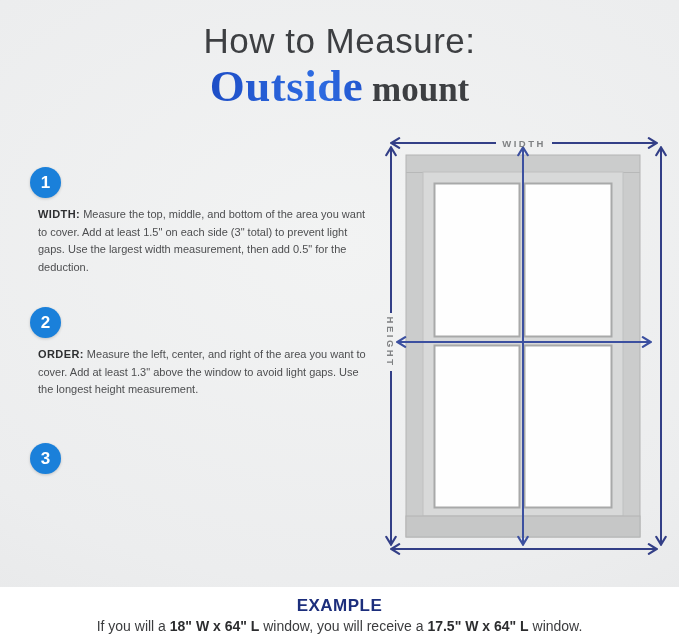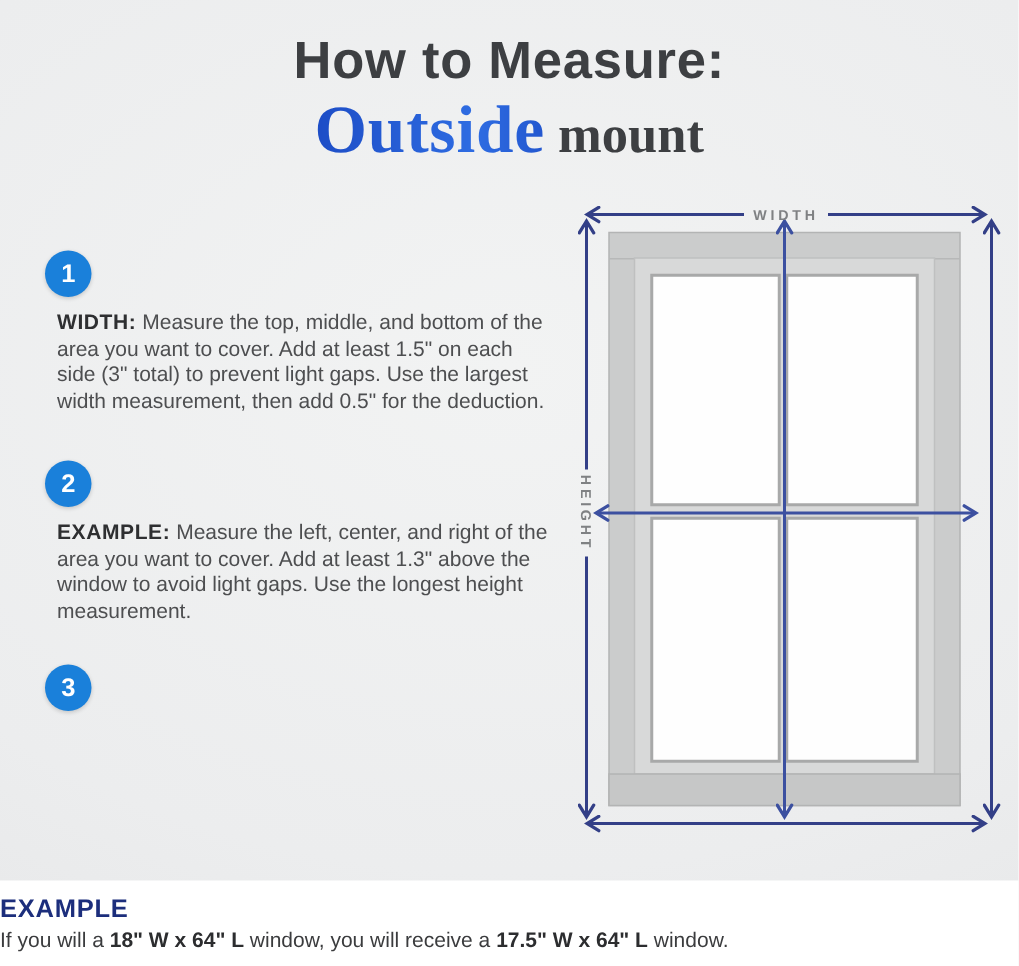--- a/index.html
+++ b/index.html
@@ -7,21 +7,21 @@
   body { font-family:"Liberation Sans","DejaVu Sans",sans-serif; overflow:hidden; }
 
   .page {
     position:relative; width:679px; height:644px;
     background: radial-gradient(ellipse 130% 95% at 50% 38%, #f2f3f3 0%, #ecedee 55%, #e2e3e4 100%);
   }
 
   
   .header { position:absolute; top:22px; left:0; width:100%; text-align:center; }
   .title-line1 {
-    font-size:35px; font-weight:700; color:#3d3f42; letter-spacing:0.5px; line-height:1.1;
+    font-size:35px; font-weight:400; color:#3d3f42; letter-spacing:0.5px; line-height:1.1;
   }
   .title-line2 { font-size:35px; font-weight:600; color:#3d3f42; line-height:1.15;font-family:Liberation Serif, serif; }
   .title-highlight {
     font-size:45px; font-weight:800; letter-spacing:0.5px;
     background:linear-gradient(90deg,#1d4dc6 0%,#2e6ce2 70%,#2357cf 100%);
     -webkit-background-clip:text; background-clip:text; color:transparent;
   }
 
   
   .step { position:absolute; left:30px; width:338px; }
@@ -30,36 +30,36 @@
   .step-3 { top:443px; }
   .step-circle {
     width:31px; height:31px; border-radius:50%;
     background:#1a80da; color:#ffffff;
     display:flex; align-items:center; justify-content:center;
     font-size:17px; font-weight:700;
     box-shadow:0 1px 3px rgba(0,0,0,0.18);
   }
   .step-text {
     margin:8px 0 0 8px; width:330px;
-    font-size:14px; line-height:17.5px; color:#4d4e50;
+    font-size:11px; line-height:17.5px; color:#4d4e50;
   }
   .step-text b { color:#2e2f31; font-weight:700; letter-spacing:0.4px; }
 
   
   .diagram { position:absolute; left:375px; top:128px; width:300px; height:442px; }
   .diagram svg { display:block; }
   .dim-label {
     font-family:"Liberation Sans","DejaVu Sans",sans-serif;
     font-size:9.5px; font-weight:600; letter-spacing:2.5px; fill:#7f8183;
   }
 
   
   .example-band {
     position:absolute; left:0; top:587px; width:679px; height:57px;
-    background:#ffffff; 
+    background:#ffffff; text-align:center;
   }
   .example-heading {
     margin-top:9px; font-size:17px; font-weight:700; color:#1c2e7c; letter-spacing:0.5px;
   }
   .example-line { margin-top:2px; font-size:14px; color:#3b3c3e; }
   .example-line b { color:#2c2d2f; font-weight:700; }
 </style>
 </head>
 <body>
 
@@ -70,21 +70,21 @@
     <div class="title-line2"><span class="title-highlight">Outside</span><span> mount</span></div>
   </div>
 
   <div class="step step-1">
     <div class="step-circle">1</div>
     <p class="step-text"><b>WIDTH:</b><span> Measure the top, middle, and bottom of the area you want to cover. Add at least 1.5" on each side (3" total) to prevent light gaps. Use the largest width measurement, then add 0.5" for the deduction.</span></p>
   </div>
 
   <div class="step step-2">
     <div class="step-circle">2</div>
-    <p class="step-text"><b>EXAMPLE:</b><span> Measure the left, center, and right of the area you want to cover. Add at least 1.3" above the window to avoid light gaps. Use the longest height measurement.</span></p>
+    <p class="step-text"><b>ORDER:</b><span> Measure the left, center, and right of the area you want to cover. Add at least 1.3" above the window to avoid light gaps. Use the longest height measurement.</span></p>
   </div>
 
   <div class="step step-3">
     <div class="step-circle">3</div>
   </div>
 
   <div class="diagram">
     <svg width="300" height="442" viewBox="0 0 300 442">
       <defs>
         <marker id="ah-outer" viewBox="0 0 10 10" markerWidth="12" markerHeight="12" refX="8" refY="5" orient="auto-start-reverse" markerUnits="userSpaceOnUse">

